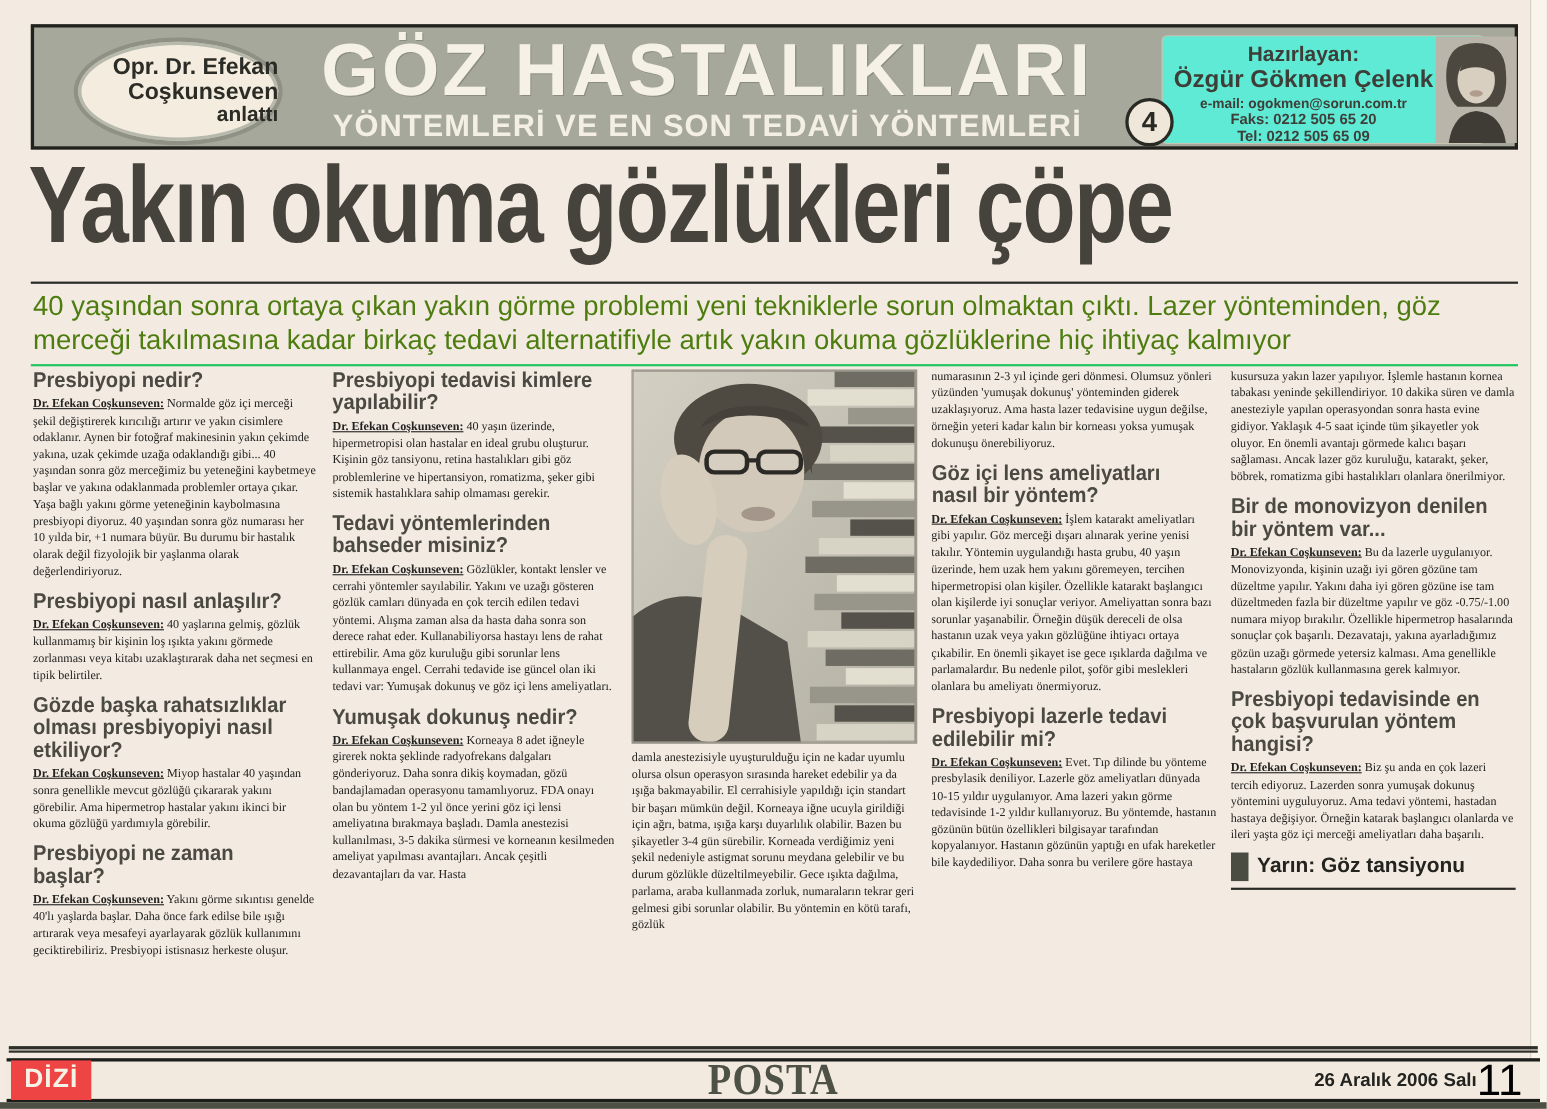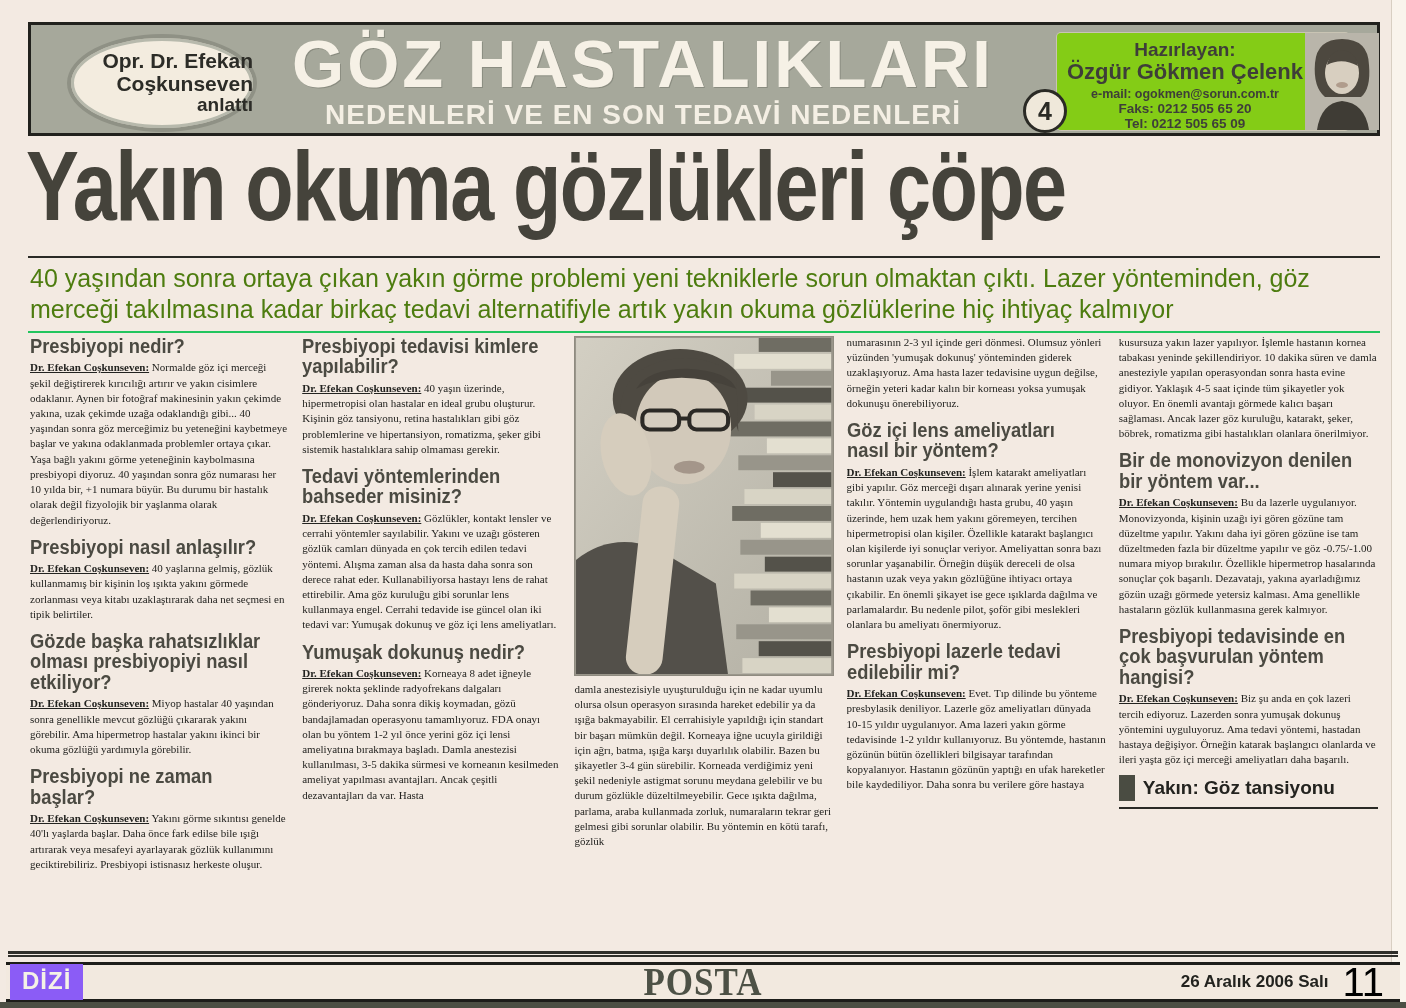--- a/index.html
+++ b/index.html
@@ -17,21 +17,21 @@
   .badge .b1,.badge .b2{font-size:21px;}
   .badge .b3{font-size:19px;}
   .mast-title{position:absolute;left:212px;top:0px;width:800px;text-align:center;
     color:#f6f1e6;font-weight:bold;font-size:67px;letter-spacing:3px;white-space:nowrap;
     text-shadow:1px 1px 0 #8a8c80;}
   .mast-sub{position:absolute;left:212px;top:74px;width:800px;text-align:center;
     color:#f4efe4;font-weight:bold;font-size:28px;letter-spacing:1px;white-space:nowrap;}
   .edition-circle{position:absolute;left:992px;top:64px;width:38px;height:38px;border-radius:50%;
     background:#efe8da;border:3px solid #2a2a25;color:#2a2a25;font-weight:bold;font-size:25px;
     display:flex;align-items:center;justify-content:center;z-index:3;}
-  .prepbox{position:absolute;left:1026px;top:8px;width:292px;height:97px;background:#84cc16;
+  .prepbox{position:absolute;left:1026px;top:8px;width:292px;height:97px;background:#5eead4;
     border-radius:4px;display:flex;z-index:2;box-shadow:0 0 0 1px #c9c4b4;}
   .prep-text{flex:1;padding:6px 2px 4px 10px;text-align:center;color:#3e3e39;line-height:1.12;}
   .prep-label{font-weight:bold;font-size:19px;}
   .prep-name{font-weight:bold;font-size:22px;white-space:nowrap;}
   .prep-mail{font-weight:bold;font-size:12.5px;margin-top:2px;}
   .prep-fax,.prep-tel{font-weight:bold;font-size:13.5px;}
   .avatar{width:74px;height:97px;flex:0 0 74px;}
 
   
   .headline{position:absolute;left:26px;top:134px;width:1370px;height:116px;
@@ -56,43 +56,43 @@
   .tomorrow{display:flex;align-items:center;gap:8px;border-bottom:2px solid #2a2a26;
     padding:3px 0 6px;margin-top:5px;font-weight:bold;font-size:19px;color:#23231f;white-space:nowrap;}
   .tomorrow-square{width:16px;height:26px;background:#4a4c42;flex:0 0 16px;}
 
   
   .end-rule{position:absolute;left:8px;width:1390px;top:951px;height:6px;
     border-top:3px solid #2f2f2a;border-bottom:2px solid #2f2f2a;box-sizing:border-box;}
   .footer{position:absolute;left:6px;top:962px;width:1394px;height:40px;background:#f2e9df;
     border-top:3px solid #1d1d1a;border-bottom:3px solid #1d1d1a;box-sizing:border-box;
     display:flex;align-items:center;}
-  .dizi{background:#8b5cf6;color:#f5f2e6;font-weight:bold;font-size:24px;letter-spacing:1px;
+  .dizi{background:#ef4444;color:#f5f2e6;font-weight:bold;font-size:24px;letter-spacing:1px;
     padding:3px 12px 5px;margin-left:4px;}
   .posta{position:absolute;left:50%;transform:translateX(-50%) scaleY(1.15);
     font-family:"Liberation Serif",serif;font-weight:bold;font-size:35px;color:#4d5146;letter-spacing:1px;}
-  .footer-right{margin-left:auto;display:flex;align-items:center;gap:14px;padding-right:16px;}
+  .footer-right{margin-left:auto;display:flex;align-items:center;padding-right:16px;}
   .date{font-weight:bold;font-size:17px;color:#23231f;}
   .pagenum{font-family:Liberation Sans, sans-serif;font-size:40px;color:#000000;line-height:1;}
   .bottom-strip{position:absolute;left:0;top:1002px;width:1406px;height:6px;background:#4c4f44;}
 </style>
 </head>
 <body>
 
 <div class="page">
   <div class="edge-strip"></div>
 
   <div class="masthead">
     <div class="badge">
       <div class="b1">Opr. Dr. Efekan</div>
       <div class="b2">Coşkunseven</div>
       <div class="b3">anlattı</div>
     </div>
     <div class="mast-title">GÖZ HASTALIKLARI</div>
-    <div class="mast-sub">NEDENLERİ VE EN SON TEDAVİ NEDENLERİ</div>
+    <div class="mast-sub">YÖNTEMLERİ VE EN SON TEDAVİ YÖNTEMLERİ</div>
     <div class="edition-circle">4</div>
     <div class="prepbox">
       <div class="prep-text">
         <div class="prep-label">Hazırlayan:</div>
         <div class="prep-name">Özgür Gökmen Çelenk</div>
         <div class="prep-mail">e-mail: ogokmen@sorun.com.tr</div>
         <div class="prep-fax">Faks: 0212 505 65 20</div>
         <div class="prep-tel">Tel: 0212 505 65 09</div>
       </div>
       <svg class="avatar" viewBox="0 0 74 97" preserveAspectRatio="none">
@@ -182,21 +182,21 @@
         <p class="answer"><span class="speaker">Dr. Efekan Coşkunseven:</span> Evet. Tıp dilinde bu yönteme presbylasik deniliyor. Lazerle göz ameliyatları dünyada 10-15 yıldır uygulanıyor. Ama lazeri yakın görme tedavisinde 1-2 yıldır kullanıyoruz. Bu yöntemde, hastanın gözünün bütün özellikleri bilgisayar tarafından kopyalanıyor. Hastanın gözünün yaptığı en ufak hareketler bile kaydediliyor. Daha sonra bu verilere göre hastaya</p>
       </div>
     <div class="col">
         <p class="answer">kusursuza yakın lazer yapılıyor. İşlemle hastanın kornea tabakası yeninde şekillendiriyor. 10 dakika süren ve damla anesteziyle yapılan operasyondan sonra hasta evine gidiyor. Yaklaşık 4-5 saat içinde tüm şikayetler yok oluyor. En önemli avantajı görmede kalıcı başarı sağlaması. Ancak lazer göz kuruluğu, katarakt, şeker, böbrek, romatizma gibi hastalıkları olanlara önerilmiyor.</p>
         <h3 class="question">Bir de monovizyon denilen bir yöntem var...</h3>
         <p class="answer"><span class="speaker">Dr. Efekan Coşkunseven:</span> Bu da lazerle uygulanıyor. Monovizyonda, kişinin uzağı iyi gören gözüne tam düzeltme yapılır. Yakını daha iyi gören gözüne ise tam düzeltmeden fazla bir düzeltme yapılır ve göz -0.75/-1.00 numara miyop bırakılır. Özellikle hipermetrop hasalarında sonuçlar çok başarılı. Dezavatajı, yakına ayarladığımız gözün uzağı görmede yetersiz kalması. Ama genellikle hastaların gözlük kullanmasına gerek kalmıyor.</p>
         <h3 class="question">Presbiyopi tedavisinde en çok başvurulan yöntem hangisi?</h3>
         <p class="answer"><span class="speaker">Dr. Efekan Coşkunseven:</span> Biz şu anda en çok lazeri tercih ediyoruz. Lazerden sonra yumuşak dokunuş yöntemini uyguluyoruz. Ama tedavi yöntemi, hastadan hastaya değişiyor. Örneğin katarak başlangıcı olanlarda ve ileri yaşta göz içi merceği ameliyatları daha başarılı.</p>
         <div class="tomorrow">
           <span class="tomorrow-square"></span>
-          <span>Yakın: Göz tansiyonu</span>
+          <span>Yarın: Göz tansiyonu</span>
         </div>
       </div>
   </div>
 
   <div class="end-rule"></div>
   <div class="footer">
     <div class="dizi">DİZİ</div>
     <div class="posta">POSTA</div>
     <div class="footer-right">
       <span class="date">26 Aralık 2006 Salı</span>

